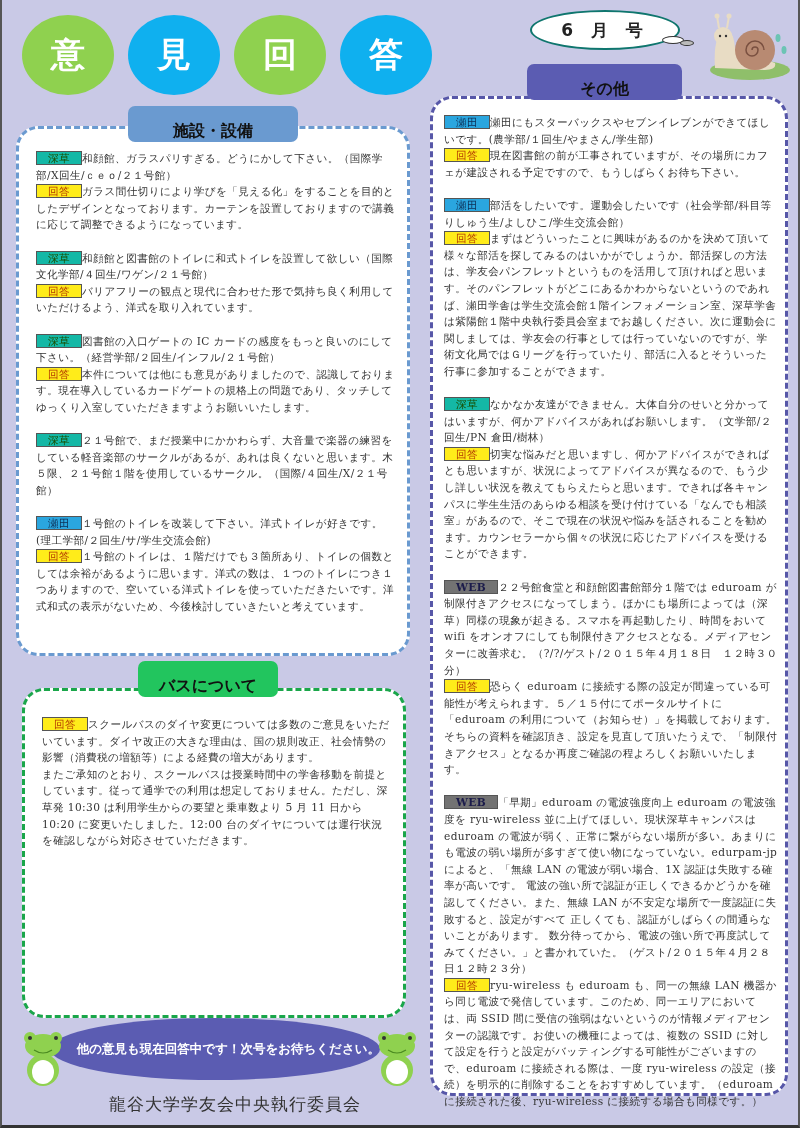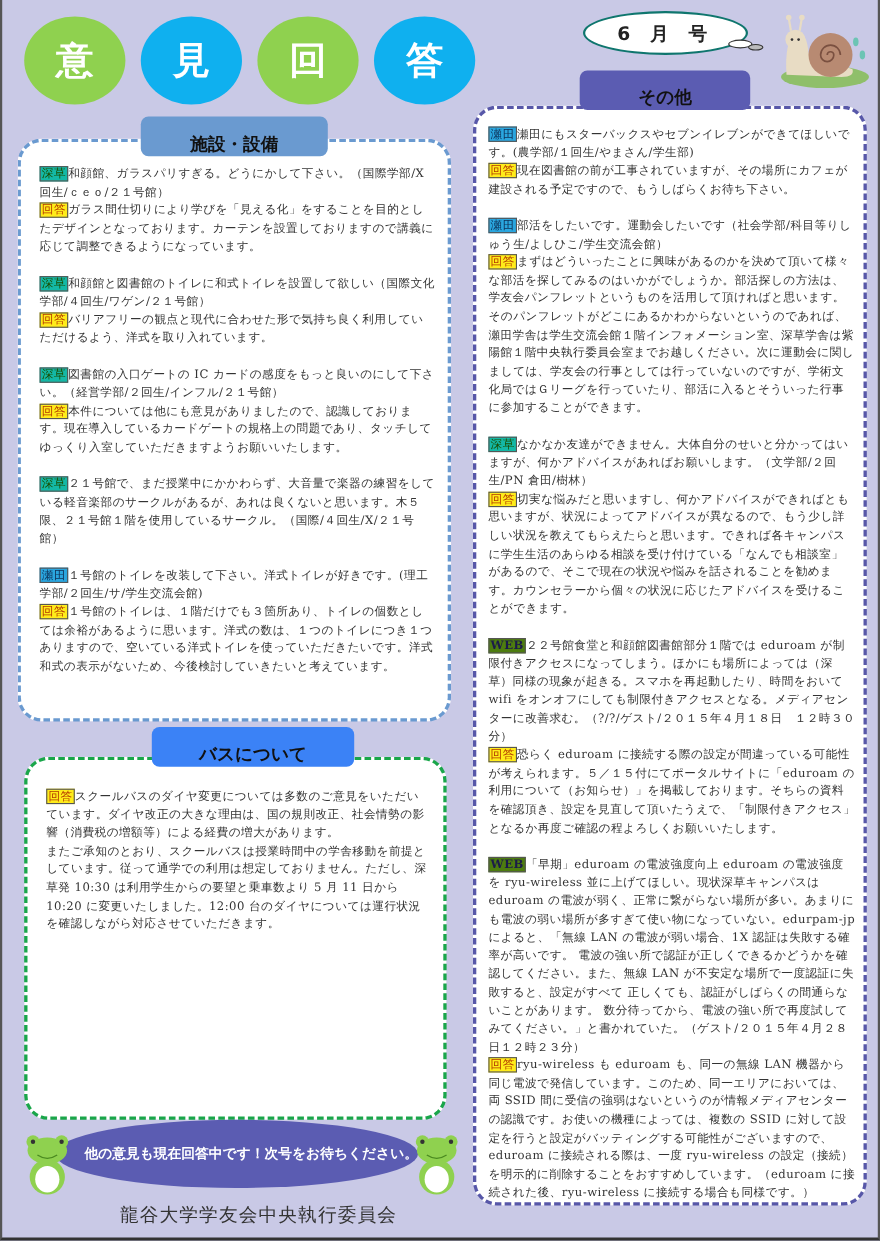--- a/index.html
+++ b/index.html
@@ -42,36 +42,36 @@
   .panel-facilities { left: 16px; top: 126px; width: 394px; height: 530px; border-color: #6a9ad0; }
   .panel-bus { left: 22px; top: 688px; width: 384px; height: 330px; border-color: #1aa64a; }
   .panel-other { left: 430px; top: 96px; width: 358px; height: 1000px; border-color: #5757a8; }
 
   .panel-header {
     position: absolute; height: 36px; border-radius: 7px;
     display: flex; align-items: flex-end; justify-content: center;
     font-family: "DejaVu Sans", sans-serif; font-weight: bold; font-size: 16px; color: #111;
   }
   .hdr-facilities { left: 128px; top: 106px; width: 170px; background: #6a9ad0; }
-  .hdr-bus { left: 138px; top: 661px; width: 184px; background: #3b82f6; }
+  .hdr-bus { left: 138px; top: 661px; width: 140px; background: #22c55e; }
   .hdr-other { left: 527px; top: 64px; width: 155px; background: #5b5cb2; }
 
   .panel-body {
     position: absolute; font-size: 10.6px; line-height: 16.6px; color: #333; letter-spacing: 0.4px;
   }
   .body-facilities { left: 36px; top: 150px; width: 360px; }
   .body-bus { left: 42px; top: 716px; width: 350px; }
   .body-other { left: 444px; top: 114px; width: 334px; }
 
   .entry { margin-bottom: 16.6px; }
-  .tag { display: inline; padding: 0 1px; border: 1px solid #555; font-size: 10.6px; }
+  .tag { display: inline; padding: 0 11px; border: 1px solid #555; font-size: 10.6px; }
   .tag-fukakusa { background: #14b8a6; color: #1a4d00; text-align: center; }
   .tag-seta { background: #2aa6df; color: #0d2f55; }
   .tag-answer { background: #ffec1a; color: #b43b00; }
-  .tag-web { background: #4d7c0f; color: #1b1b4a; font-weight: bold; }
+  .tag-web { background: #737373; color: #1b1b4a; font-weight: bold; }
 
   
   .footer-banner {
     position: absolute; left: 50px; top: 1018px; width: 330px; height: 62px;
     background: #5b5cb2; border-radius: 50%;
     display: flex; align-items: center; justify-content: flex-end;
     color: #fff; font-family: "DejaVu Sans", sans-serif; font-weight: bold; font-size: 12.5px;
   }
   .frog { position: absolute; width: 50px; height: 60px; }
   .frog-left { left: 18px; top: 1030px; }

